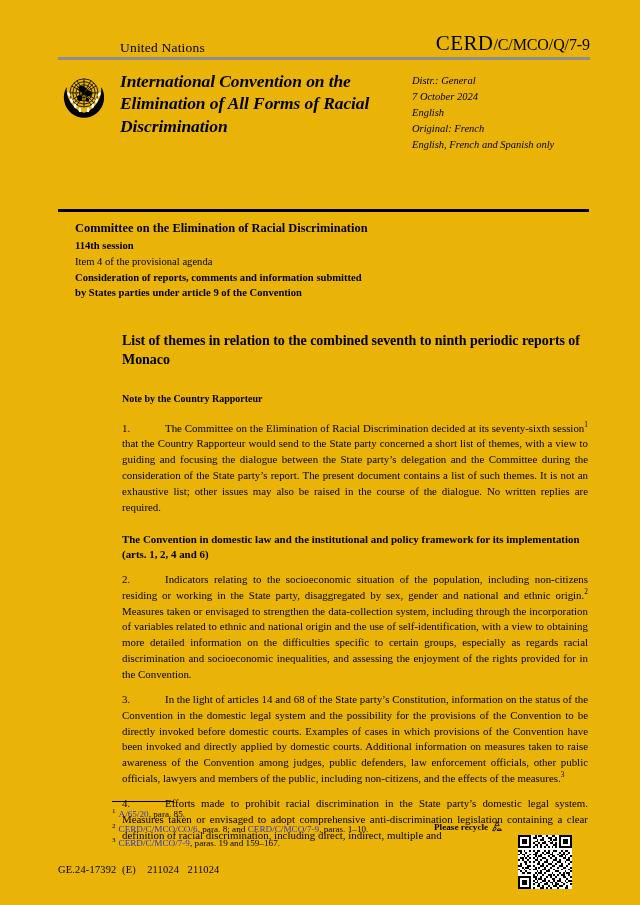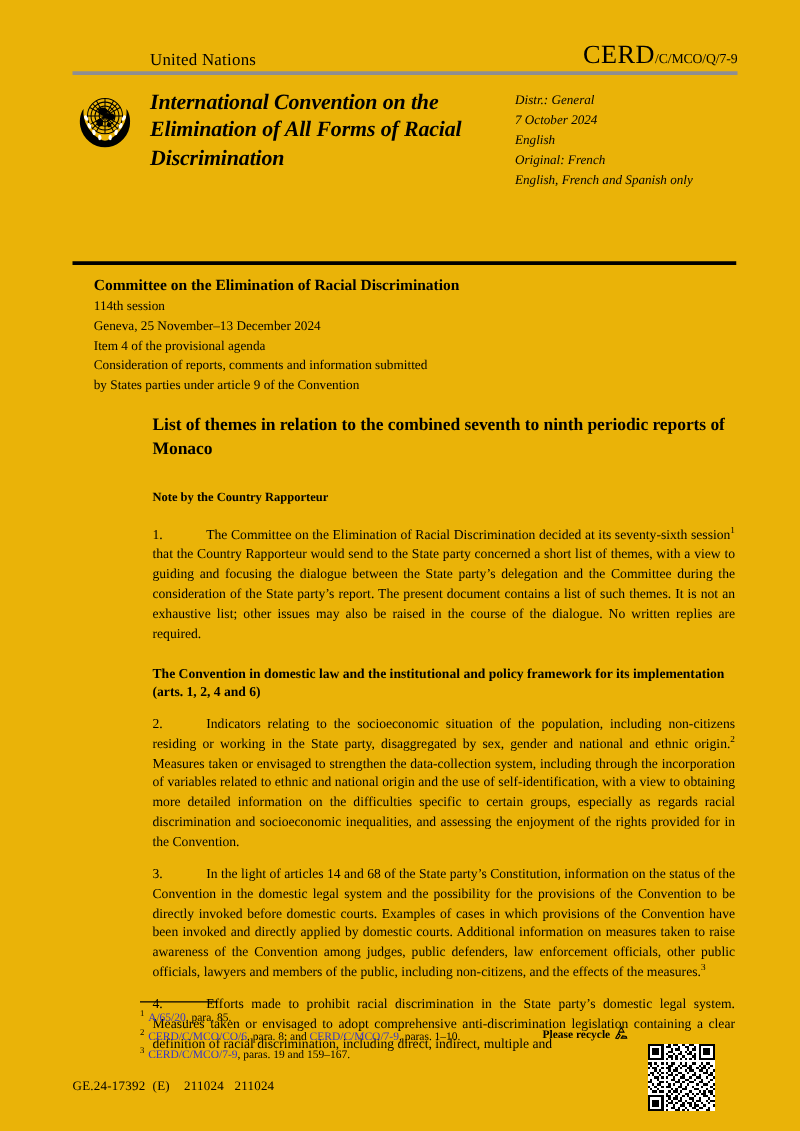--- a/index.html
+++ b/index.html
@@ -44,21 +44,21 @@
   .symbol {
     text-align: right;
     line-height: 1;
     white-space: nowrap;
   }
   .symbol .sym-main {
     font-size: 21px;
     letter-spacing: 0.4px;
   }
   .symbol .sym-sub {
-    font-size: 11px;
+    font-size: 16px;
     letter-spacing: -0.1px;
   }
   .mh-rule {
     height: 3px;
     background: #8e8e92;
     margin-top: 3px;
     width: 532px;
   }
   .mh-body {
     display: flex;
@@ -108,21 +108,21 @@
     width: 532px;
     font-size: 10.6px;
     line-height: 1.5;
   }
   .committee .c-h {
     font-weight: bold;
     font-size: 12.4px;
     line-height: 1.35;
     margin-bottom: 1px;
   }
-  .committee .c-b { font-weight: normal; }
+  .committee .c-b { font-weight: bold; }
 
   
   .content {
     position: absolute;
     left: 122px;
     top: 316px;
     width: 466px;
   }
   h1.doc-title {
     font-size: 14px;
@@ -289,21 +289,20 @@
         <div>Original: French</div>
         <div>English, French and Spanish only</div>
       </div>
     </div>
   </div>
 
   <div class="comm-rule"></div>
   <div class="committee">
     <div class="c-h">Committee on the Elimination of Racial Discrimination</div>
     <div class="c-b">114th session</div>
-    <div>Geneva, 25 November–13 December 2024</div>
     <div>Item 4 of the provisional agenda</div>
     <div class="c-b">Consideration of reports, comments and information submitted</div>
     <div class="c-b">by States parties under article 9 of the Convention</div>
   </div>
 
   <div class="content">
     <h1 class="doc-title">List of themes in relation to the combined seventh to ninth periodic reports of Monaco</h1>
     <h2 class="note-head">Note by the Country Rapporteur</h2>
 
     <p class="para">

